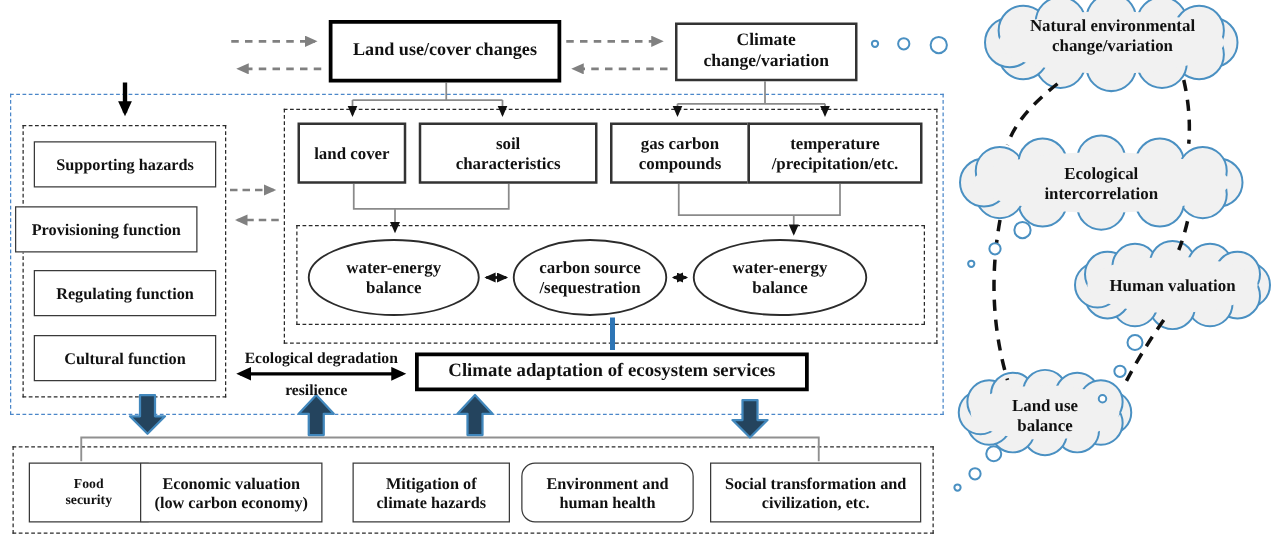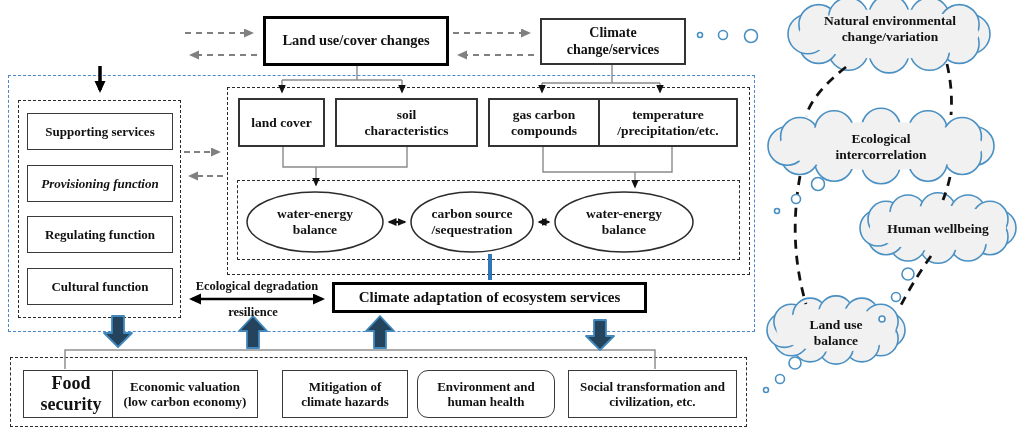--- a/index.html
+++ b/index.html
@@ -178,24 +178,24 @@
     <g fill="#24445e" stroke="#4288bd" stroke-width="1.8" stroke-linejoin="round">
       <polygon points="112,316 124,316 124,333 132,333 118,347 104,333 112,333"></polygon>
       <polygon points="253,316 267,331 259,331 259,348 247,348 247,331 239,331"></polygon>
       <polygon points="380,316 394,331 386,331 386,348 374,348 374,331 366,331"></polygon>
       <polygon points="594,320 606,320 606,336 614,336 600,350 586,336 594,336"></polygon>
     </g>
   </svg>
 
   <div class="bx b-thick" style="left:263px;top:16px;width:186px;height:50px;font-size:14.5px;">Land use/cover changes</div>
   <div class="bx b-med" style="left:540px;top:18px;width:146px;height:47px;font-size:14px;">Climate
-change/services</div>
-
-  <div class="bx b-thin" style="left:27px;top:113px;width:146px;height:37px;font-size:13px;">Supporting services</div>
-  <div class="bx b-thin" style="left:27px;top:165px;width:146px;height:37px;font-size:13px;font-style:italic;">Provisioning function</div>
+change/variation</div>
+
+  <div class="bx b-thin" style="left:27px;top:113px;width:146px;height:37px;font-size:13px;">Supporting hazards</div>
+  <div class="bx b-thin" style="left:12px;top:165px;width:146px;height:37px;font-size:13px;">Provisioning function</div>
   <div class="bx b-thin" style="left:27px;top:216px;width:146px;height:37px;font-size:13px;">Regulating function</div>
   <div class="bx b-thin" style="left:27px;top:268px;width:146px;height:37px;font-size:13px;">Cultural function</div>
 
   <div class="bx b-med" style="left:238px;top:98px;width:87px;height:49px;font-size:13.5px;">land cover</div>
   <div class="bx b-med" style="left:335px;top:98px;width:143px;height:49px;font-size:13.5px;">soil
 characteristics</div>
   <div class="bx b-med" style="left:488px;top:98px;width:112px;height:49px;font-size:13.5px;">gas carbon
 compounds</div>
   <div class="bx b-med" style="left:598px;top:98px;width:140px;height:49px;font-size:13.5px;">temperature
 /precipitation/etc.</div>
@@ -205,32 +205,32 @@
   <div class="lbl" style="left:412px;top:206px;width:120px;font-size:13.5px;">carbon source
 /sequestration</div>
   <div class="lbl" style="left:564px;top:206px;width:120px;font-size:13.5px;">water-energy
 balance</div>
 
   <div class="bx b-thick" style="left:332px;top:282px;width:315px;height:31px;font-size:15px;">Climate adaptation of ecosystem services</div>
 
   <div class="lbl" style="left:183px;top:279px;width:148px;font-size:12.5px;">Ecological degradation</div>
   <div class="lbl" style="left:198px;top:305px;width:110px;font-size:12.5px;">resilience</div>
 
-  <div class="bx b-thin" style="left:23px;top:370px;width:96px;height:48px;font-size:18px;">Food
+  <div class="bx b-thin" style="left:23px;top:370px;width:96px;height:48px;font-size:11px;">Food
 security</div>
   <div class="bx b-thin" style="left:112px;top:370px;width:146px;height:48px;font-size:13px;">Economic valuation
 (low carbon economy)</div>
   <div class="bx b-thin" style="left:282px;top:370px;width:126px;height:48px;font-size:13px;">Mitigation of
 climate hazards</div>
   <div class="bx b-thin" style="left:417px;top:370px;width:138px;height:48px;font-size:13px;border-radius:11px;">Environment and
 human health</div>
   <div class="bx b-thin" style="left:568px;top:370px;width:169px;height:48px;font-size:13px;">Social transformation and
 civilization, etc.</div>
 
   <div class="lbl" style="left:790px;top:13px;width:200px;font-size:13.5px;">Natural environmental
 change/variation</div>
   <div class="lbl" style="left:786px;top:131px;width:190px;font-size:13.5px;">Ecological
 intercorrelation</div>
-  <div class="lbl" style="left:863px;top:221px;width:150px;font-size:13.5px;">Human wellbeing</div>
+  <div class="lbl" style="left:863px;top:221px;width:150px;font-size:13.5px;">Human valuation</div>
   <div class="lbl" style="left:782px;top:317px;width:108px;font-size:13.5px;">Land use
 balance</div>
 
 </div>
 
 </body></html>

